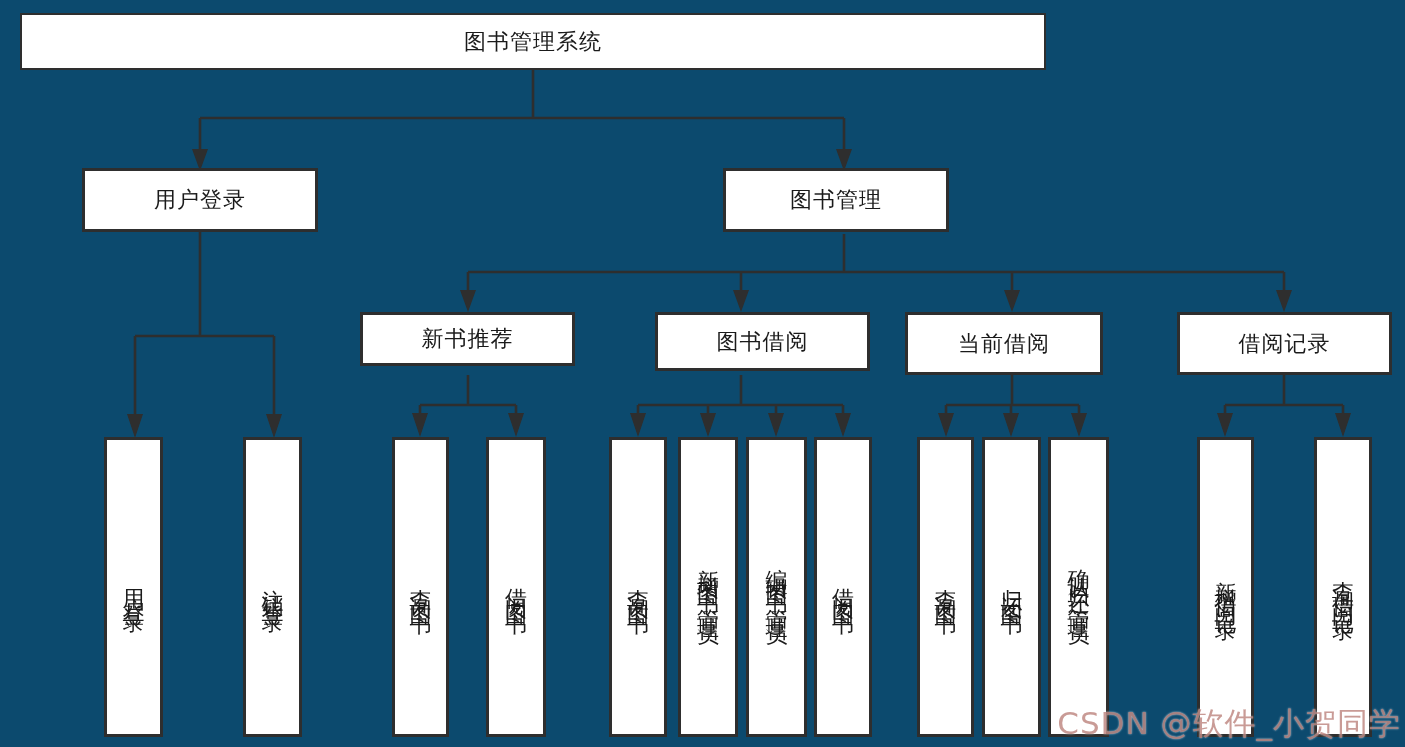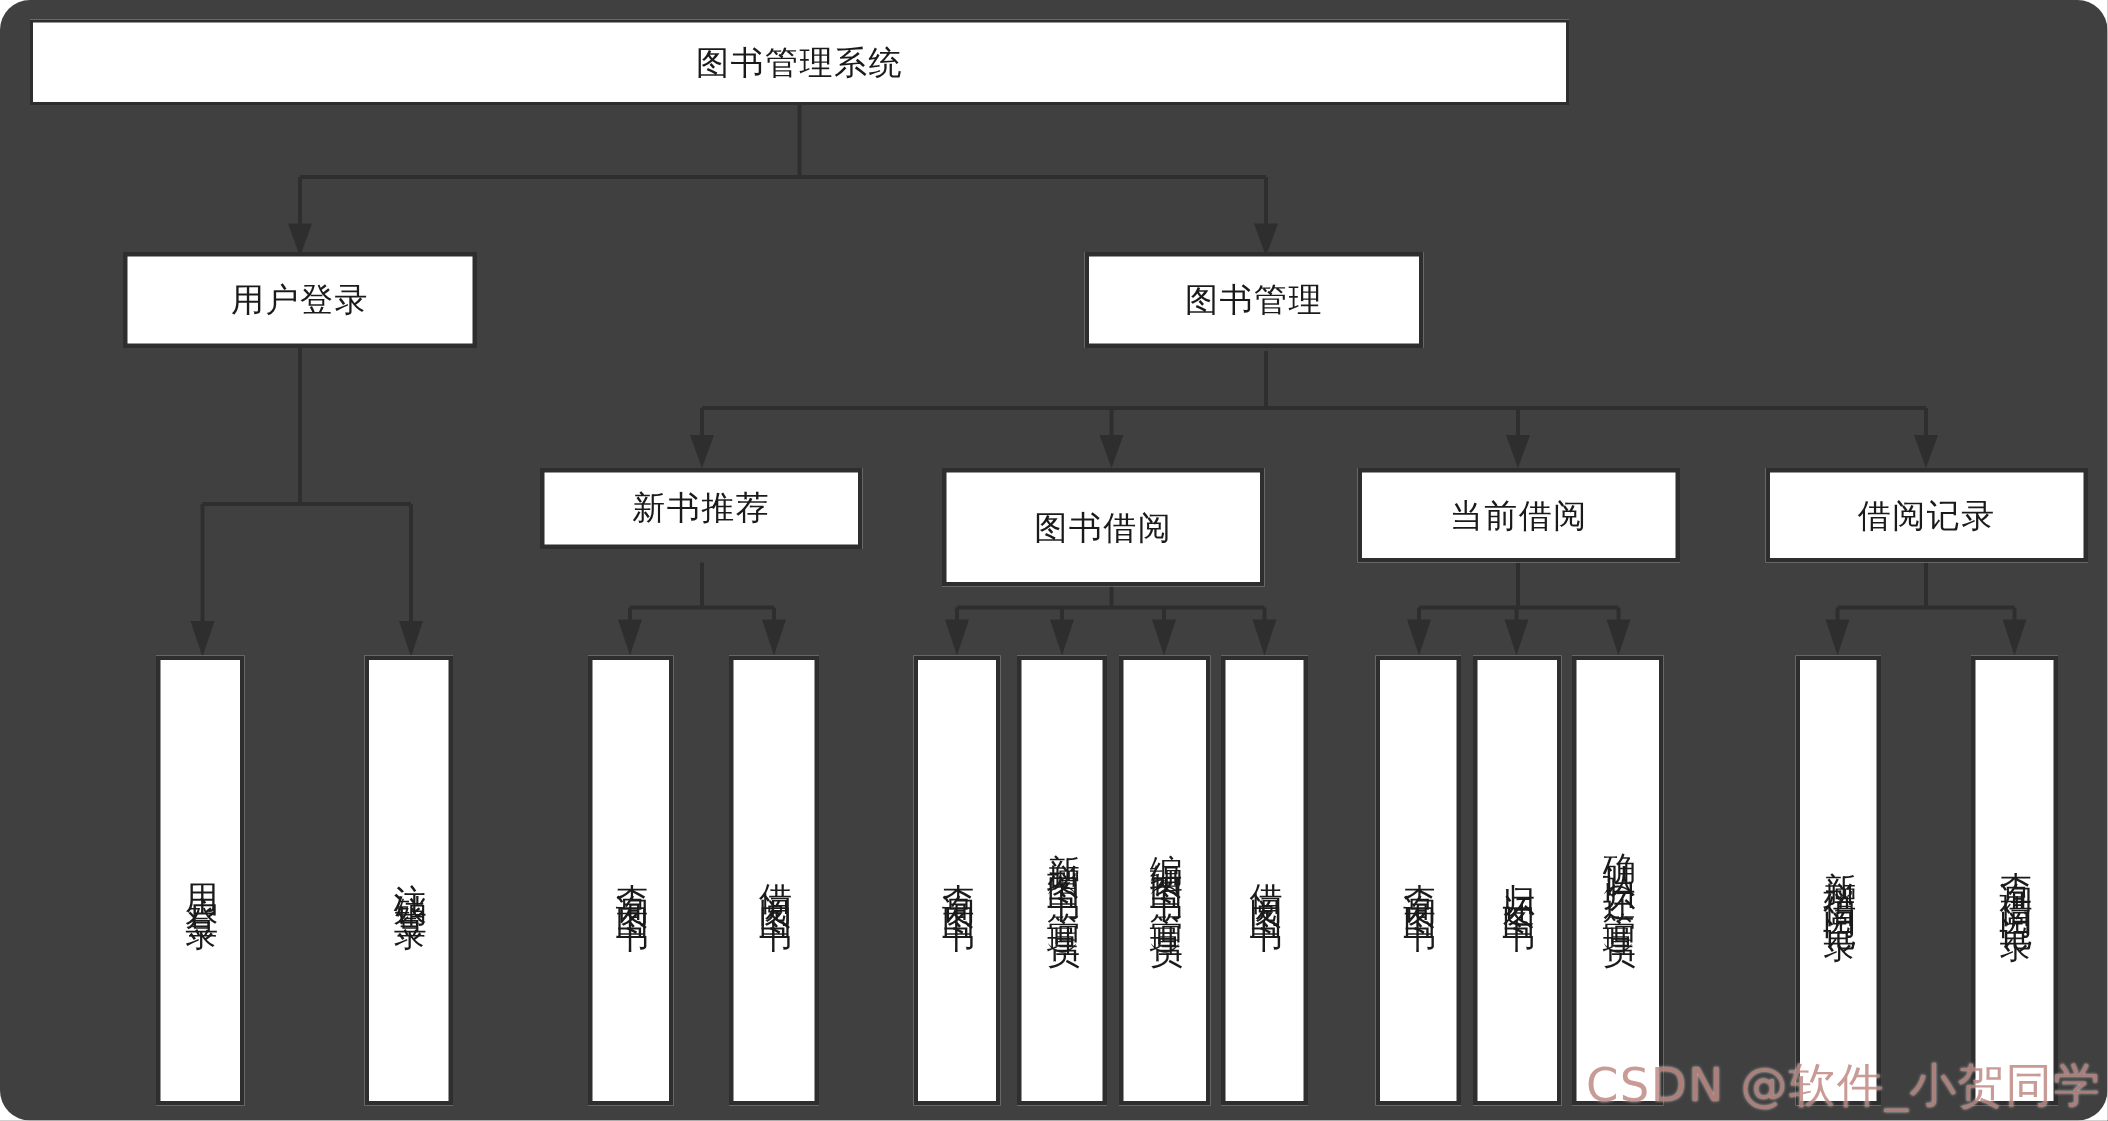--- a/index.html
+++ b/index.html
@@ -1,18 +1,18 @@
 <!DOCTYPE html>
 <html style="--line: #2e2e2e; --wm: #c08a84;"><head>
 <meta charset="utf-8">
 <style>
   html,body{margin:0;padding:0;background:#ffffff;}
   #stage{
-    position:relative;width:1405px;height:747px;background:#404040;overflow:hidden;
-    font-family:"DejaVu Sans","Liberation Sans",sans-serif;color:#1a1a1a;border-radius:20px;
+    position:relative;width:1405px;height:747px;background:#0c4a6e;overflow:hidden;
+    font-family:"DejaVu Sans","Liberation Sans",sans-serif;color:#1a1a1a;
   }
   #edges{position:absolute;left:0;top:0;width:1405px;height:747px;pointer-events:none;}
   .edge{stroke:var(--line,#2e2e2e);stroke-width:2.6;fill:none;}
   .arrow{fill:var(--line,#2e2e2e);stroke:none;}
   .box{
     position:absolute;box-sizing:border-box;background:#ffffff;
     border:3px solid var(--line,#2e2e2e);
     display:flex;align-items:center;justify-content:center;text-align:center;
   }
   .box.h{font-size:22px;letter-spacing:1px;}
@@ -75,24 +75,24 @@
   <div class="box h" style="left:82px;top:168px;width:236px;height:64px">
     <span>用户登录</span>
   </div>
   <div class="box h" style="left:723px;top:168px;width:226px;height:64px">
     <span>图书管理</span>
   </div>
 
   <div class="box h" style="left:360px;top:312px;width:215px;height:54px">
     <span>新书推荐</span>
   </div>
-  <div class="box h" style="left:628px;top:312px;width:215px;height:79px">
+  <div class="box h" style="left:655px;top:312px;width:215px;height:59px">
     <span>图书借阅</span>
   </div>
-  <div class="box h" style="left:905px;top:312px;width:215px;height:63px">
+  <div class="box h" style="left:905px;top:312px;width:198px;height:63px">
     <span>当前借阅</span>
   </div>
   <div class="box h" style="left:1177px;top:312px;width:215px;height:63px">
     <span>借阅记录</span>
   </div>
 
   <div class="box v" style="left:104px;top:437px;width:59px;height:300px">
     <span>用户登录</span>
   </div>
   <div class="box v" style="left:243px;top:437px;width:59px;height:300px">

